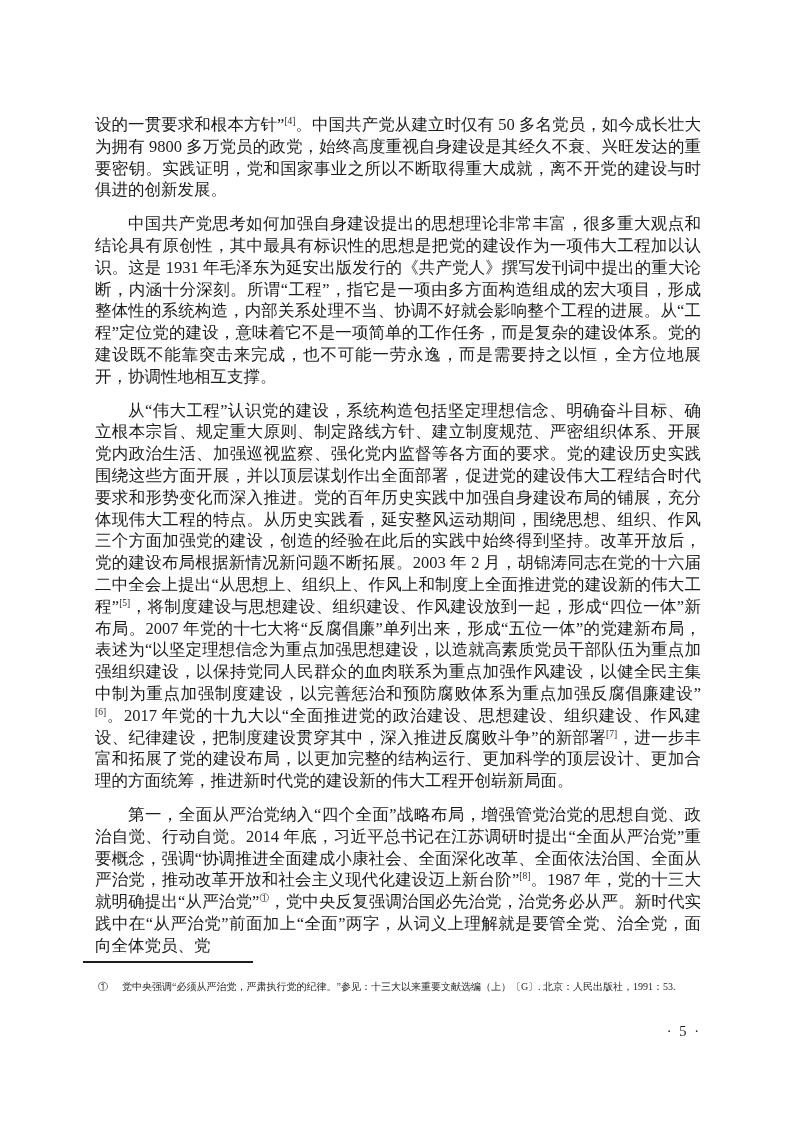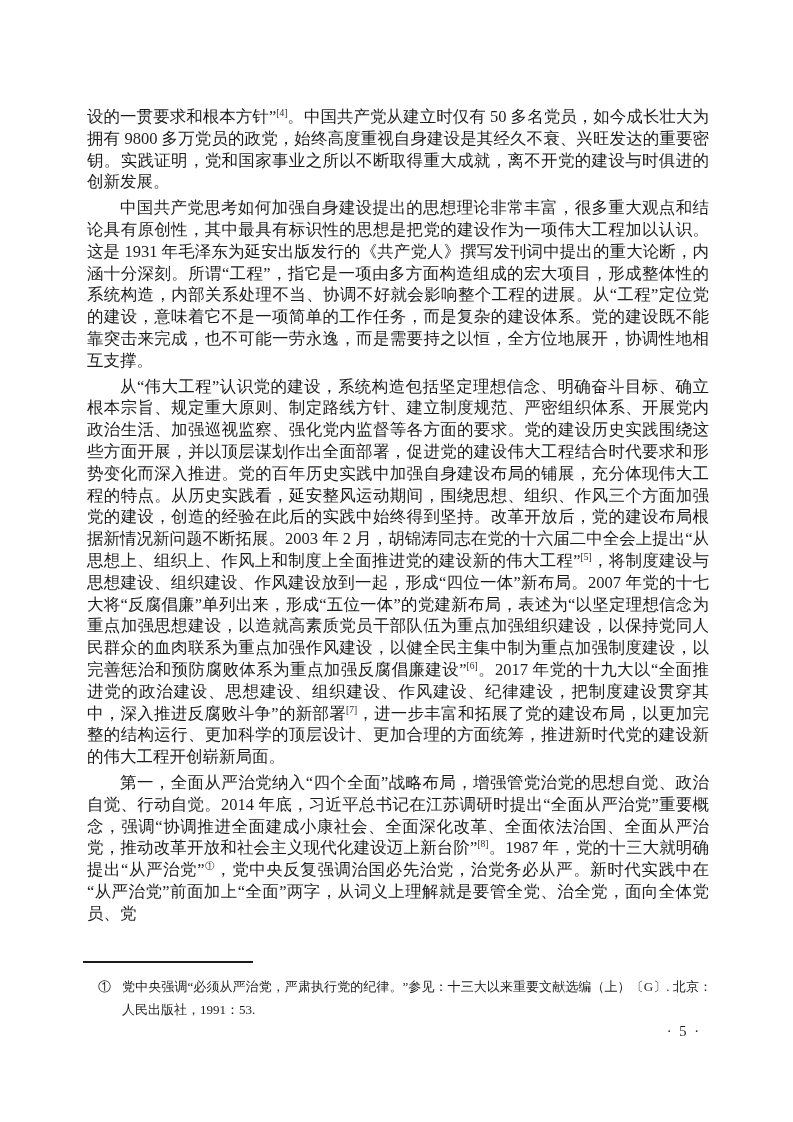--- a/index.html
+++ b/index.html
@@ -20,21 +20,21 @@
     position: absolute;
     left: 83px;
     top: 102px;
     width: 630px;
     font-size: 16.5px;
     line-height: 21.8px;
     text-align: justify;
     text-justify: inter-ideograph;
   }
   .body-text p {
-    margin: 4px;
+    margin: 12px;
     padding: 0;
   }
   .body-text p.indent {
     text-indent: 2em;
   }
   sup.fn-ref {
     font-size: 9.5px;
     line-height: 0;
     vertical-align: 6px;
     letter-spacing: 0;
@@ -47,21 +47,21 @@
     height: 2px;
     background: #1c1c1c;
   }
   .footnote {
     position: absolute;
     left: 98px;
     top: 975px;
     width: 590px;
     padding-left: 24px;
     text-indent: -24px;
-    font-size: 13px;
+    font-size: 10px;
     line-height: 23px;
     text-align: justify;
     text-justify: inter-ideograph;
   }
   .footnote .fn-marker {
     display: inline-block;
     width: 24px;
     text-indent: 0;
   }
   .page-number {

